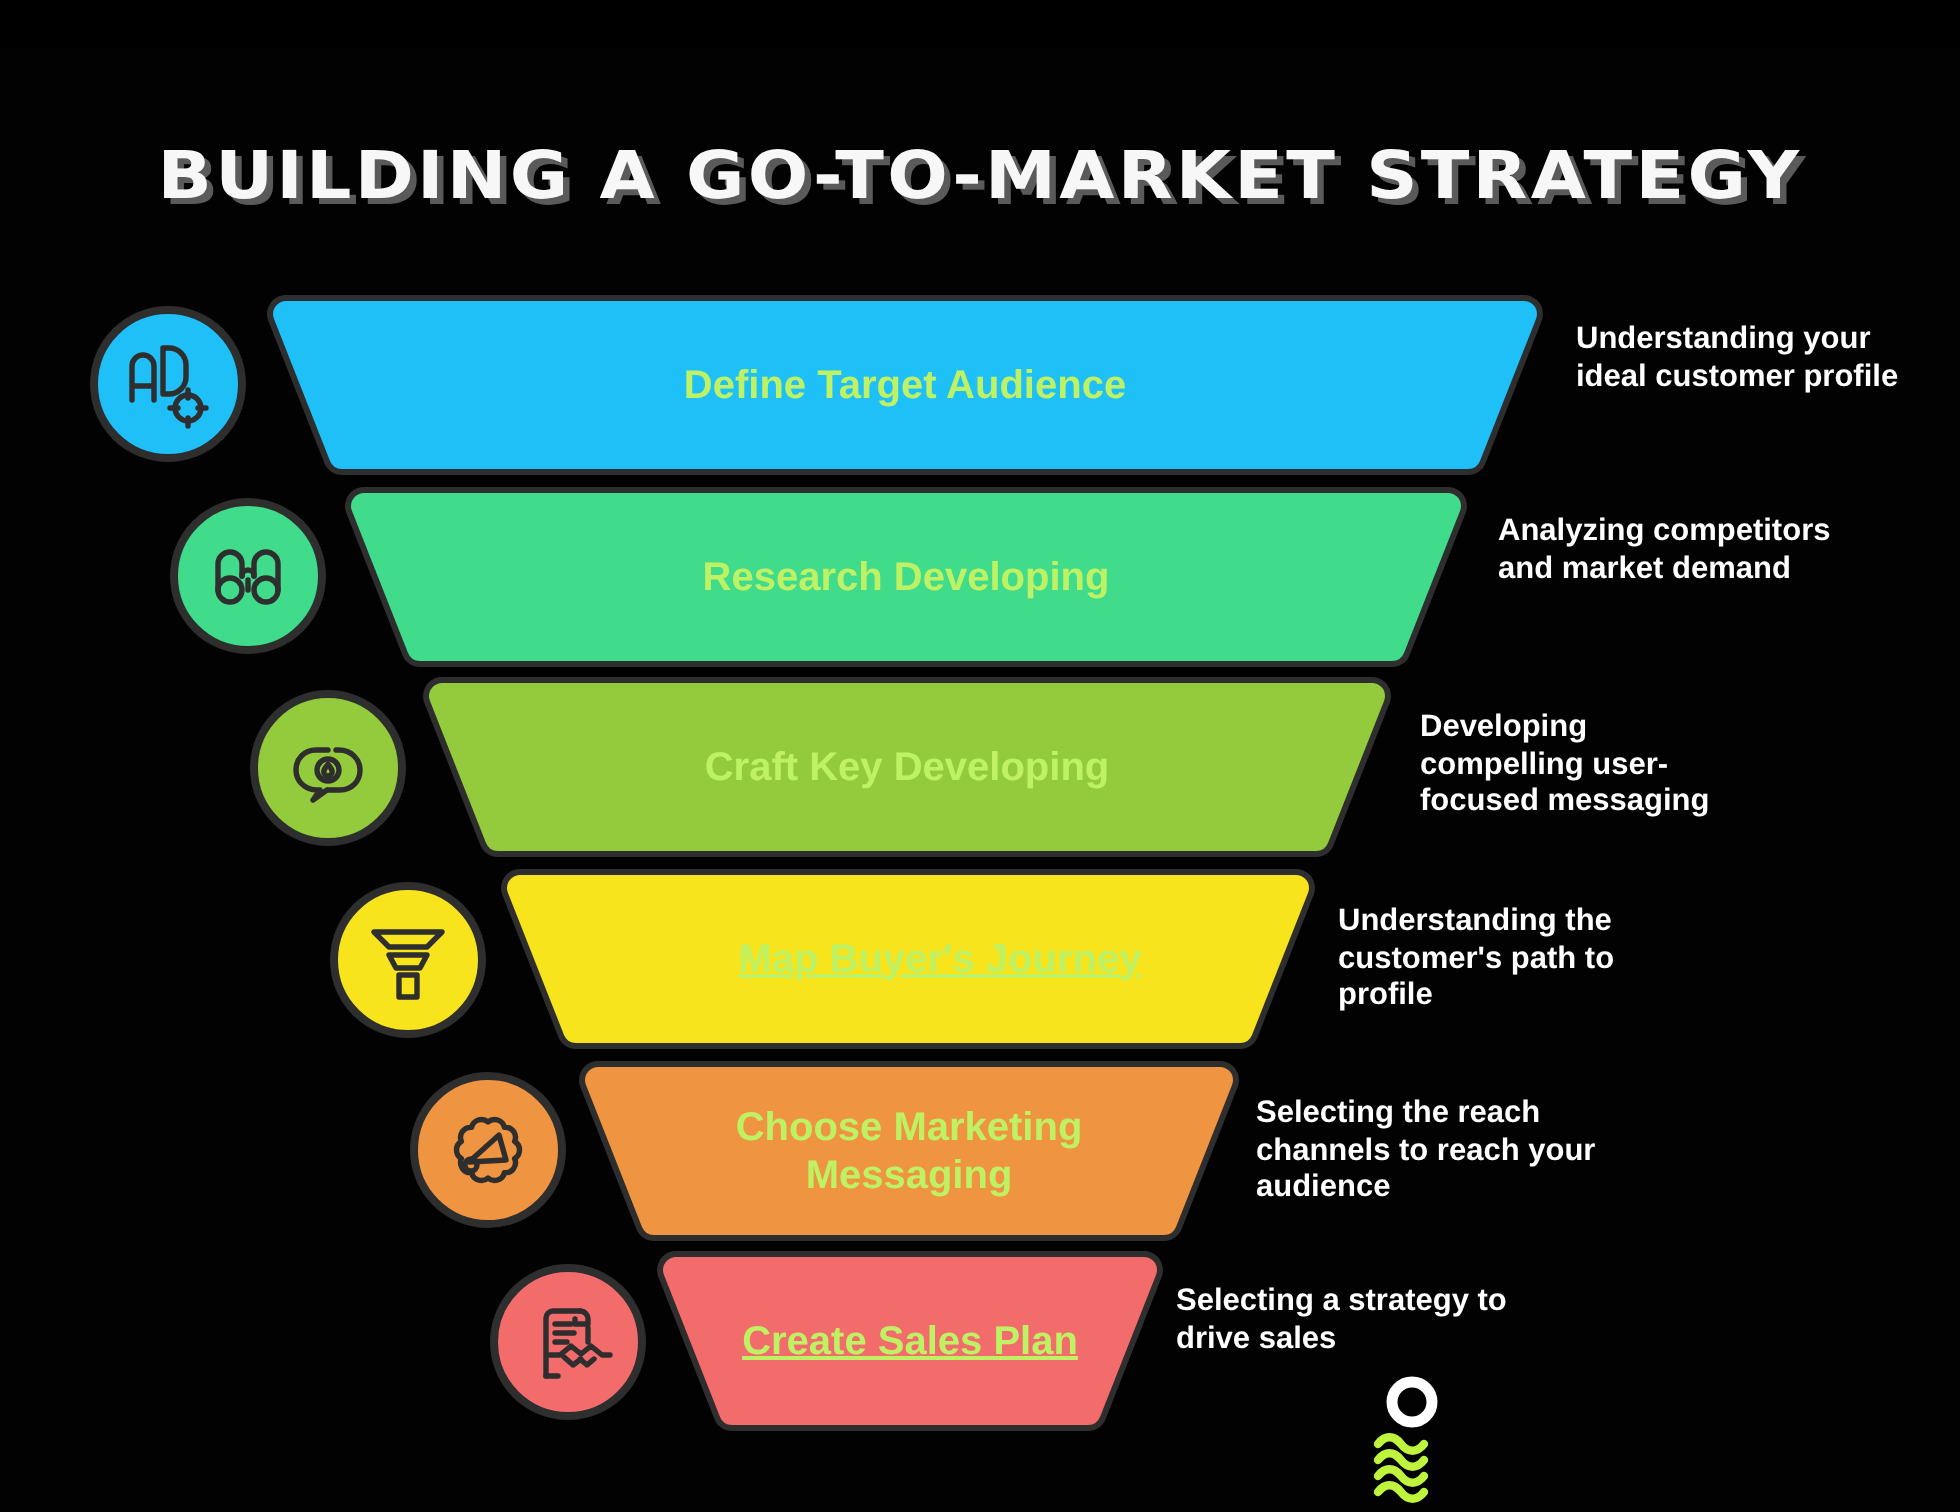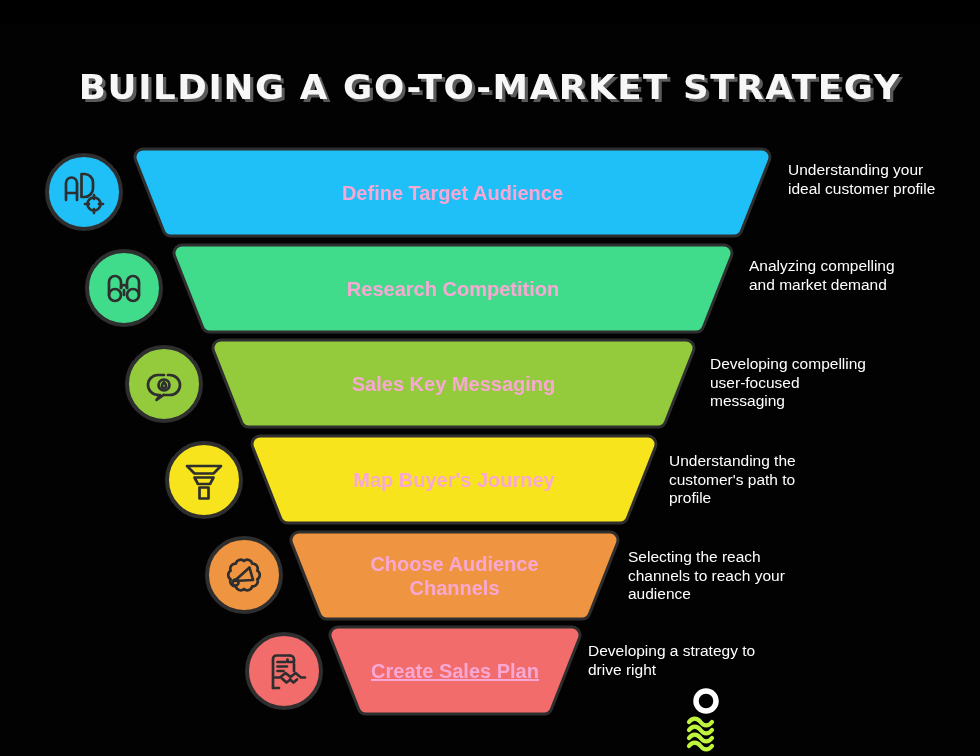--- a/index.html
+++ b/index.html
@@ -13,27 +13,27 @@
     font-size:33px;font-weight:800;letter-spacing:1.5px;
     transform:scaleX(1.08);transform-origin:center;
     text-shadow:3px 3px 0 #5a5a5a;white-space:nowrap;
   }
   .step{position:absolute;left:0;top:0;width:980px;height:0;}
   svg.bar{position:absolute;}
   .bar-outline{fill:#2e2e2e;stroke:#2e2e2e;stroke-width:19;stroke-linejoin:round;}
   .bar-fill{fill:var(--c);stroke:var(--c);stroke-width:13;stroke-linejoin:round;}
   .bar-label{
     position:absolute;display:flex;align-items:center;justify-content:center;
-    text-align:center;color:#f9a8d4;font-size:20px;font-weight:bold;line-height:1.2;
+    text-align:center;color:#bef264;font-size:20px;font-weight:bold;line-height:1.2;
   }
   svg.badge{position:absolute;}
   .badge-circle{fill:var(--c);stroke:#2e2e2e;stroke-width:4;}
   .ic{fill:none;stroke:#2e2e2e;stroke-width:2.7;stroke-linecap:round;stroke-linejoin:round;}
   .desc{
-    position:absolute;color:#ffffff;font-size:15.5px;line-height:18.5px;font-weight:400;
+    position:absolute;color:#ffffff;font-size:15.5px;line-height:18.5px;font-weight:700;
   }
   .logo{position:absolute;left:683px;top:664px;display:flex;gap:10px;align-items:flex-start;}
   .logo-text span{display:block;transform:scaleX(1.2);transform-origin:left center;
     font-family:"DejaVu Sans",sans-serif;font-size:27px;font-weight:800;
     letter-spacing:5px;line-height:30px;color:#ffffff;white-space:nowrap;}
   .logo-text .line2{color:var(--c);}
 </style>
 </head>
 <body>
 
@@ -57,75 +57,75 @@
       </g>
     </svg>
     <div class="desc" style="left:788px;top:137px;width:168px;">Understanding your ideal customer profile</div>
   </div>
 
   <div class="step" style="--c: #41DB8C;">
     <svg class="bar" style="left:172px;top:219px;" width="562" height="91" viewBox="0 0 562 91">
       <polygon class="bar-outline" points="10,10 552,10 524,81 38,81"></polygon>
       <polygon class="bar-fill" points="10,10 552,10 524,81 38,81"></polygon>
     </svg>
-    <div class="bar-label" style="left:172px;top:229px;width:562px;height:71px;">Research Competition</div>
+    <div class="bar-label" style="left:172px;top:229px;width:562px;height:71px;">Research Developing</div>
     <svg class="badge" style="left:82px;top:222px;" width="84" height="84" viewBox="0 0 84 84">
       <circle class="badge-circle" cx="42" cy="42" r="37"></circle>
       <g transform="translate(18,18)">
         <circle class="ic" cx="15" cy="31" r="6"></circle>
         <circle class="ic" cx="33" cy="31" r="6"></circle>
         <path class="ic" d="M9 31V18a6 6 0 0 1 12 0v6"></path>
         <path class="ic" d="M39 31V18a6 6 0 0 0-12 0v6"></path>
         <path class="ic" d="M21 24a3 3 0 0 1 6 0M24 26v5"></path>
       </g>
     </svg>
-    <div class="desc" style="left:749px;top:233px;width:168px;">Analyzing compelling and market demand</div>
+    <div class="desc" style="left:749px;top:233px;width:168px;">Analyzing competitors and market demand</div>
   </div>
 
   <div class="step" style="--c: #93CB3D;">
     <svg class="bar" style="left:211px;top:314px;" width="485" height="91" viewBox="0 0 485 91">
       <polygon class="bar-outline" points="10,10 475,10 447,81 38,81"></polygon>
       <polygon class="bar-fill" points="10,10 475,10 447,81 38,81"></polygon>
     </svg>
-    <div class="bar-label" style="left:211px;top:324px;width:485px;height:71px;">Sales Key Messaging</div>
+    <div class="bar-label" style="left:211px;top:324px;width:485px;height:71px;">Craft Key Developing</div>
     <svg class="badge" style="left:122px;top:318px;" width="84" height="84" viewBox="0 0 84 84">
       <circle class="badge-circle" cx="42" cy="42" r="37"></circle>
       <g transform="translate(18,18)">
         <path class="ic" d="M24 15h-6C12 15 8 19.5 8 25s4.5 10 10.5 10H20l-3.5 5 7-5"></path>
         <path class="ic" d="M24 35h6c6 0 10-4.5 10-10S35.5 15 29.5 15H28"></path>
         <circle class="ic" cx="24" cy="25" r="5.5"></circle>
         <path class="ic" d="M24 22.2c1.4 1.6 2.1 2.6 2.1 3.7a2.1 2.1 0 1 1-4.2 0c0-1.1.7-2.1 2.1-3.7z" stroke-width="1.8"></path>
       </g>
     </svg>
     <div class="desc" style="left:710px;top:331px;width:162px;">Developing compelling user-focused messaging</div>
   </div>
 
   <div class="step" style="--c: #F7E41C;">
     <svg class="bar" style="left:250px;top:410px;" width="408" height="91" viewBox="0 0 408 91">
       <polygon class="bar-outline" points="10,10 398,10 370,81 38,81"></polygon>
       <polygon class="bar-fill" points="10,10 398,10 370,81 38,81"></polygon>
     </svg>
-    <div class="bar-label" style="left:250px;top:420px;width:408px;height:71px;">Map Buyer's Journey</div>
+    <div class="bar-label" style="left:266px;top:420px;width:408px;height:71px;text-decoration:underline;">Map Buyer's Journey</div>
     <svg class="badge" style="left:162px;top:414px;" width="84" height="84" viewBox="0 0 84 84">
       <circle class="badge-circle" cx="42" cy="42" r="37"></circle>
       <g transform="translate(18,18)">
         <polygon class="ic" points="7,10 41,10 33.5,17.5 14.5,17.5"></polygon>
         <polygon class="ic" points="14.5,21.5 33.5,21.5 30,28 18,28"></polygon>
         <rect class="ic" x="19.5" y="31.5" width="9" height="11"></rect>
       </g>
     </svg>
     <div class="desc" style="left:669px;top:428px;width:150px;">Understanding the customer's path to profile</div>
   </div>
 
   <div class="step" style="--c: #EF9440;">
     <svg class="bar" style="left:289px;top:506px;" width="331" height="91" viewBox="0 0 331 91">
       <polygon class="bar-outline" points="10,10 321,10 293,81 38,81"></polygon>
       <polygon class="bar-fill" points="10,10 321,10 293,81 38,81"></polygon>
     </svg>
-    <div class="bar-label" style="left:289px;top:516px;width:331px;height:71px;padding:0 40px;box-sizing:border-box;">Choose Audience Channels</div>
+    <div class="bar-label" style="left:289px;top:516px;width:331px;height:71px;padding:0 40px;box-sizing:border-box;">Choose Marketing Messaging</div>
     <svg class="badge" style="left:202px;top:509px;" width="84" height="84" viewBox="0 0 84 84">
       <circle class="badge-circle" cx="42" cy="42" r="37"></circle>
       <g transform="translate(18,18)">
         <path class="ic" stroke-width="2.2" d="M24 10a5 5 0 0 1 8.2 2.7a5 5 0 0 1 5.1 7a5 5 0 0 1 0 8.6a5 5 0 0 1-5.1 7a5 5 0 0 1-8.2 2.7a5 5 0 0 1-8.2-2.7a5 5 0 0 1-5.1-7a5 5 0 0 1 0-8.6a5 5 0 0 1 5.1-7A5 5 0 0 1 24 10z"></path>
         <path class="ic" d="M14.5 30L29.5 16.5L33 29z"></path>
         <circle class="ic" cx="15.5" cy="31.5" r="3"></circle>
       </g>
     </svg>
     <div class="desc" style="left:628px;top:524px;width:180px;">Selecting the reach channels to reach your audience</div>
   </div>
@@ -139,21 +139,21 @@
     <svg class="badge" style="left:242px;top:605px;" width="84" height="84" viewBox="0 0 84 84">
       <circle class="badge-circle" cx="42" cy="42" r="37"></circle>
       <g transform="translate(18,18)">
         <path class="ic" d="M13 41V12a3.5 3.5 0 0 1 3.5-3.5H30"></path>
         <path class="ic" d="M30 8.5a4 4 0 0 1 4 4V15h-6.5v-2.5M34 17v7M13 41h6"></path>
         <path class="ic" stroke-width="2.2" d="M17.5 15h8M17.5 19.5h9.5M17.5 24h6"></path>
         <path class="ic" stroke-width="2.2" d="M15 30.5h5l5.5-4.5 5 4 5-4 5.5 4.5h4"></path>
         <path class="ic" stroke-width="2.2" d="M22 31.5l4.5 4 4-3M30 32.5l3.5 3 3.5-3"></path>
       </g>
     </svg>
-    <div class="desc" style="left:588px;top:618px;width:200px;">Developing a strategy to drive right</div>
+    <div class="desc" style="left:588px;top:618px;width:200px;">Selecting a strategy to drive sales</div>
   </div>
 
   <div class="logo" style="--c: #BFF43C;">
     <svg width="46" height="70" viewBox="0 0 46 70">
       <circle cx="23" cy="13" r="10" fill="none" stroke="#ffffff" stroke-width="5.5"></circle>
       <g fill="none" stroke-width="4.2" stroke-linecap="round" style="stroke:var(--c)">
         <path d="M6 34c3.5-4.5 8-4.5 11.5 0s8 4.5 11.5 0"></path>
         <path d="M6 42c3.5-4.5 8-4.5 11.5 0s8 4.5 11.5 0"></path>
         <path d="M6 50c3.5-4.5 8-4.5 11.5 0s8 4.5 11.5 0"></path>
         <path d="M6 58c3.5-4.5 8-4.5 11.5 0s8 4.5 11.5 0"></path>

